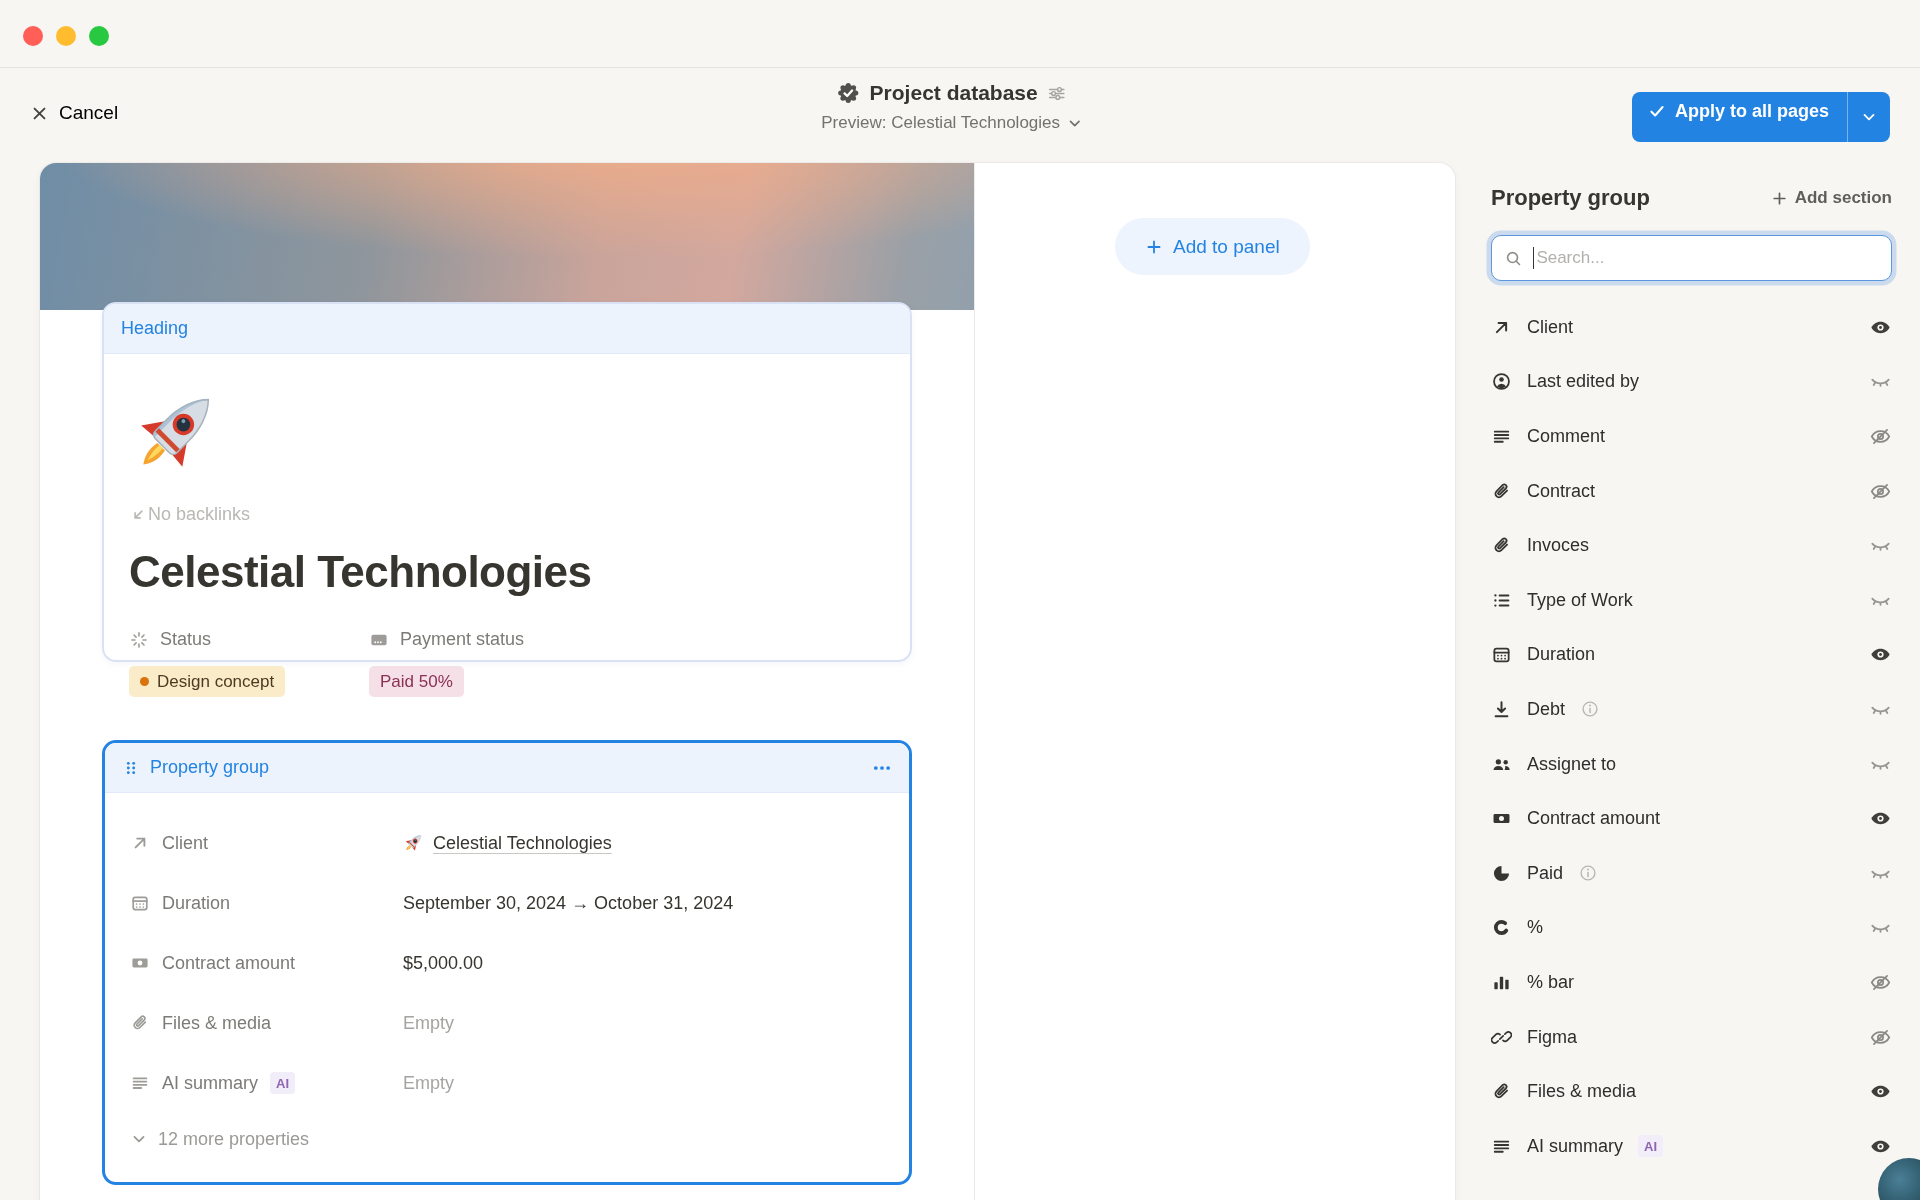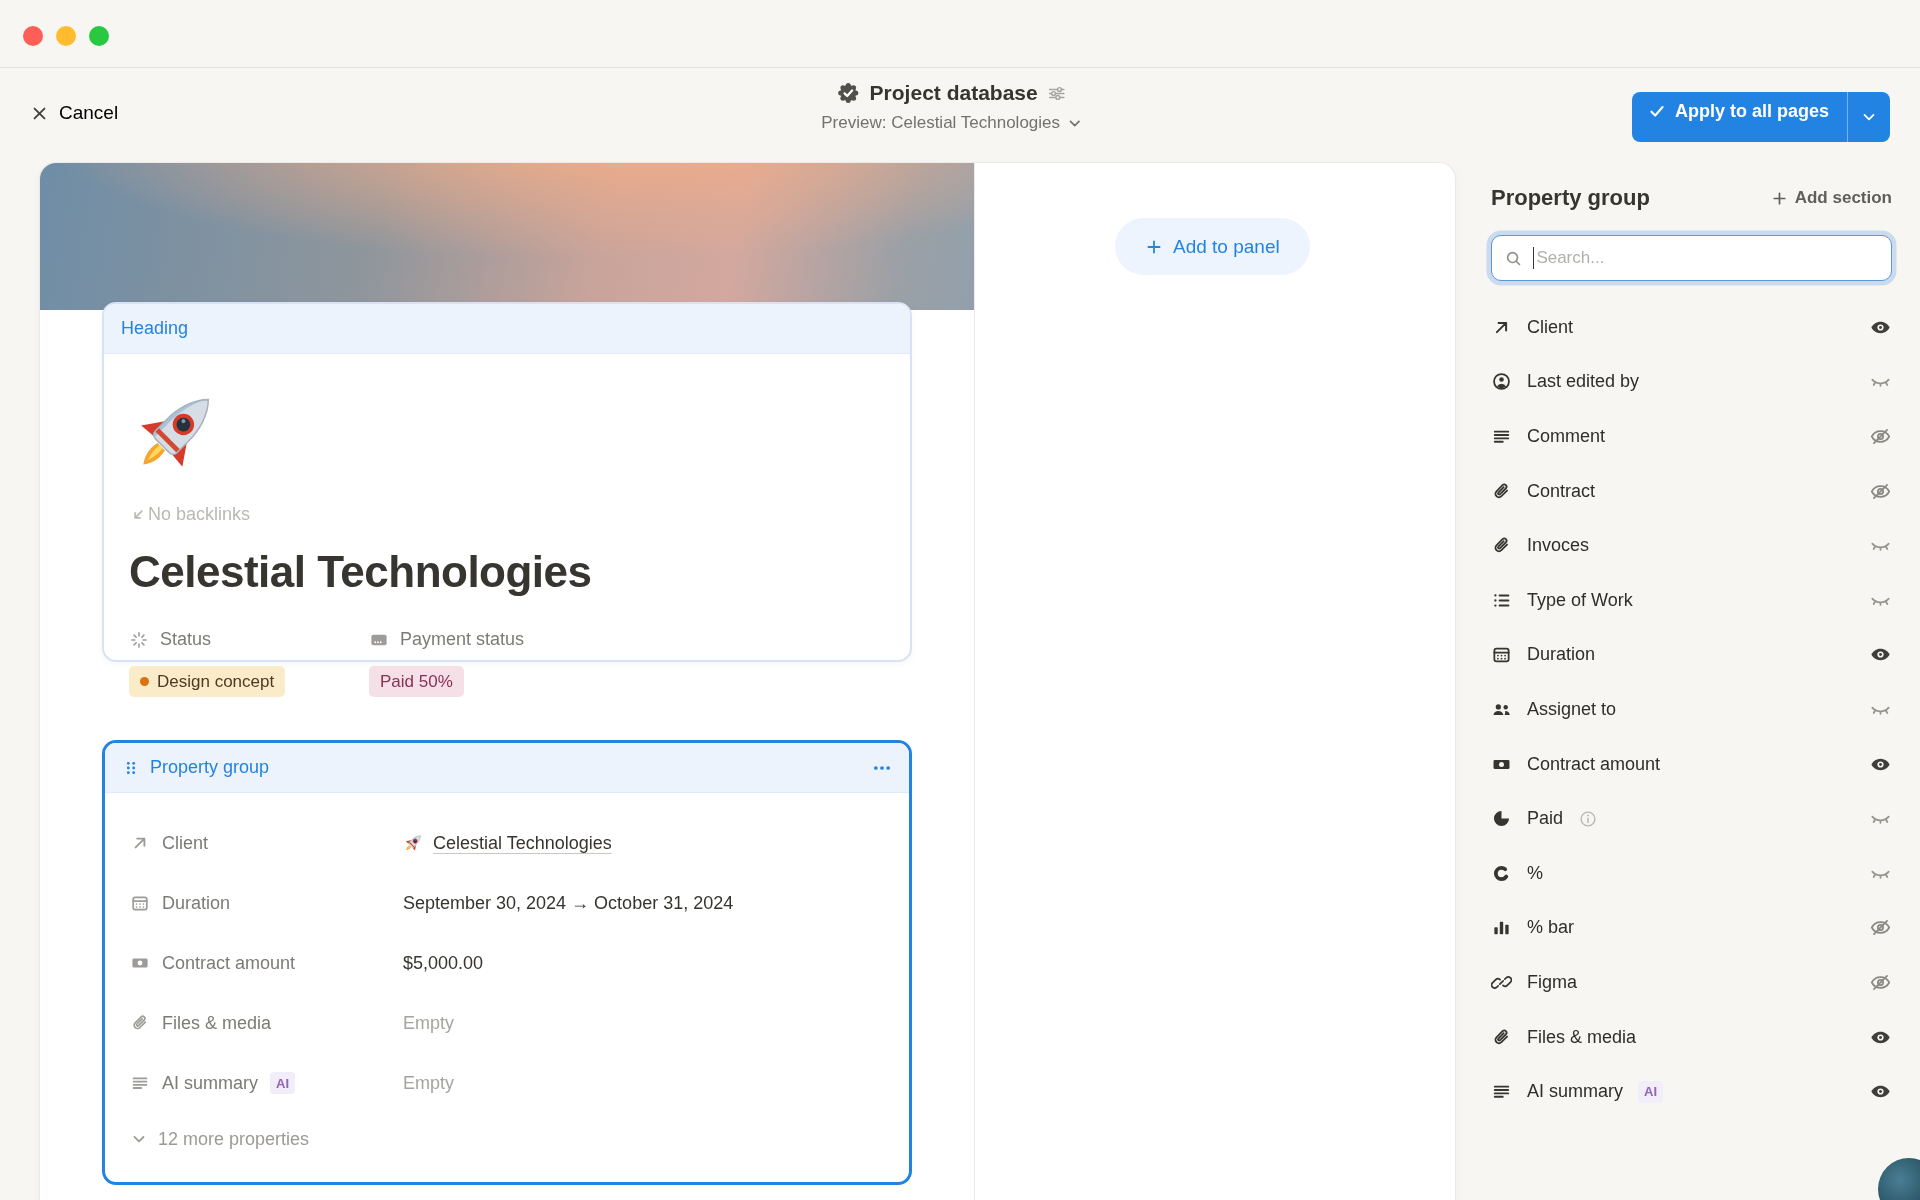--- a/index.html
+++ b/index.html
@@ -502,20 +502,40 @@
             <svg width="23" height="23" viewBox="0 0 20 20" fill="none" stroke="currentColor" stroke-width="1.7" stroke-linecap="round" stroke-linejoin="round">
               <path fill="currentColor" stroke="none" d="M10 5.1c3.7 0 6.5 2.2 7.9 4.9-1.4 2.7-4.2 4.9-7.9 4.9S3.5 12.7 2.1 10C3.5 7.3 6.3 5.1 10 5.1z"></path>
               <circle cx="10" cy="10" r="2.7" fill="#f7f6f3" stroke="none"></circle>
               <circle cx="10" cy="10" r="1.25" fill="currentColor" stroke="none"></circle>
             </svg>
           </span>
         </div>
         <div class="sb-item">
           <span class="ic l-icon">
             <svg width="21" height="21" viewBox="0 0 20 20" fill="none" stroke="currentColor" stroke-width="1.7" stroke-linecap="round" stroke-linejoin="round">
+              <path d="M10 3.2v8.8M6.6 9l3.4 3.4L13.4 9M4.4 16.4h11.2" stroke-width="1.9"></path>
+            </svg>
+          </span>
+          <span class="sb-label">Debt</span>
+          <span class="ic info-ic">
+            <svg width="20" height="20" viewBox="0 0 20 20" fill="none" stroke="currentColor" stroke-width="1.7" stroke-linecap="round" stroke-linejoin="round">
+              <circle cx="10" cy="10" r="6.9" stroke-width="1.4"></circle>
+              <path d="M10 9.4v4.2" stroke-width="1.5"></path>
+              <circle cx="10" cy="6.5" r=".95" fill="currentColor" stroke="none"></circle>
+            </svg>
+          </span>
+          <span class="ic eye closed">
+            <svg width="23" height="23" viewBox="0 0 20 20" fill="none" stroke="currentColor" stroke-width="1.7" stroke-linecap="round" stroke-linejoin="round">
+              <path d="M2.9 8.4c1.7 2.1 4.3 3.2 7.1 3.2s5.4-1.1 7.1-3.2M5.3 11l-1.2 2M10 11.6v2.2M14.7 11l1.2 2" stroke-width="1.6"></path>
+            </svg>
+          </span>
+        </div>
+        <div class="sb-item">
+          <span class="ic l-icon">
+            <svg width="21" height="21" viewBox="0 0 20 20" fill="none" stroke="currentColor" stroke-width="1.7" stroke-linecap="round" stroke-linejoin="round">
               <g fill="currentColor" stroke="none">
                 <circle cx="7" cy="7.5" r="2.5"></circle>
                 <path d="M2.3 15.3a4.8 4.8 0 019.4 0z"></path>
                 <circle cx="14" cy="7.8" r="2.1"></circle>
                 <path d="M12.9 15.3h4.9a4.1 4.1 0 00-4.3-3.9c.2 1.2 0 2.7-.6 3.9z"></path>
               </g>
             </svg>
           </span>
           <span class="sb-label">Assignet to</span>
           <span class="ic eye closed">

